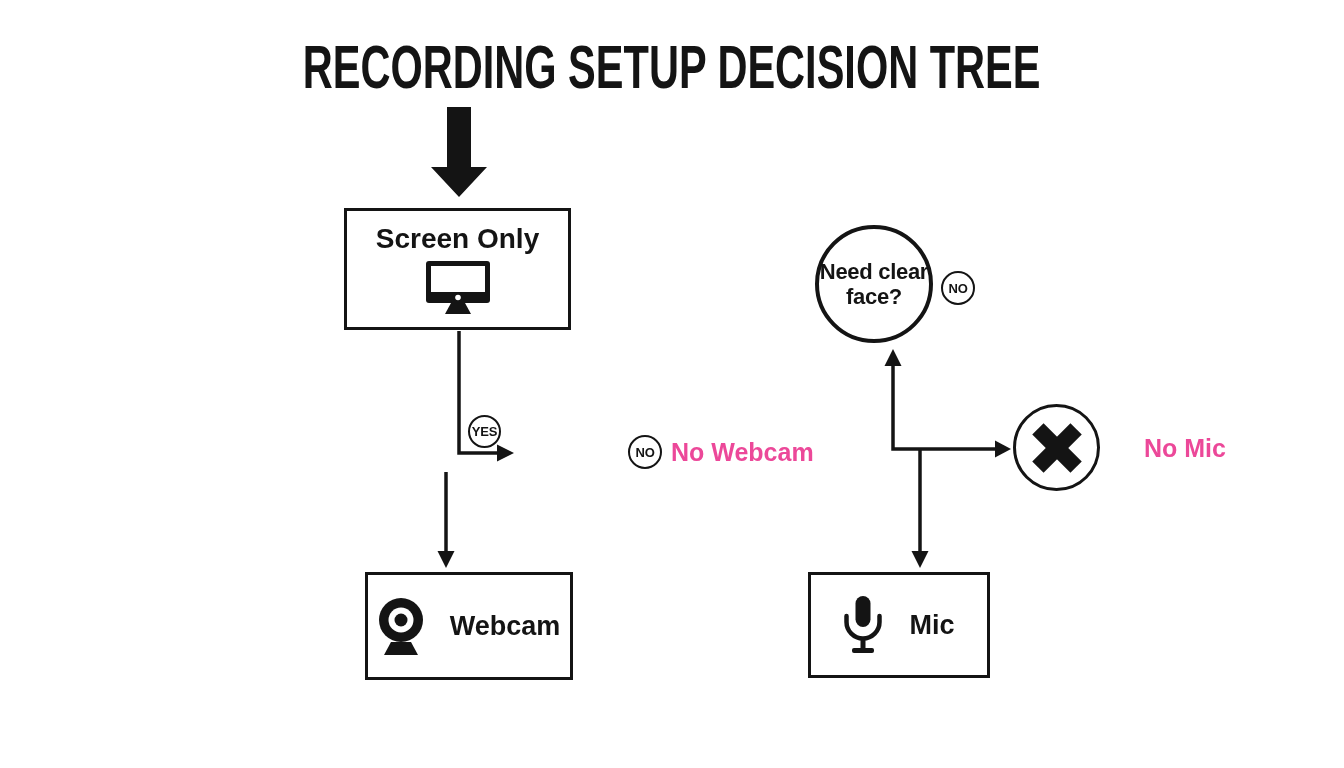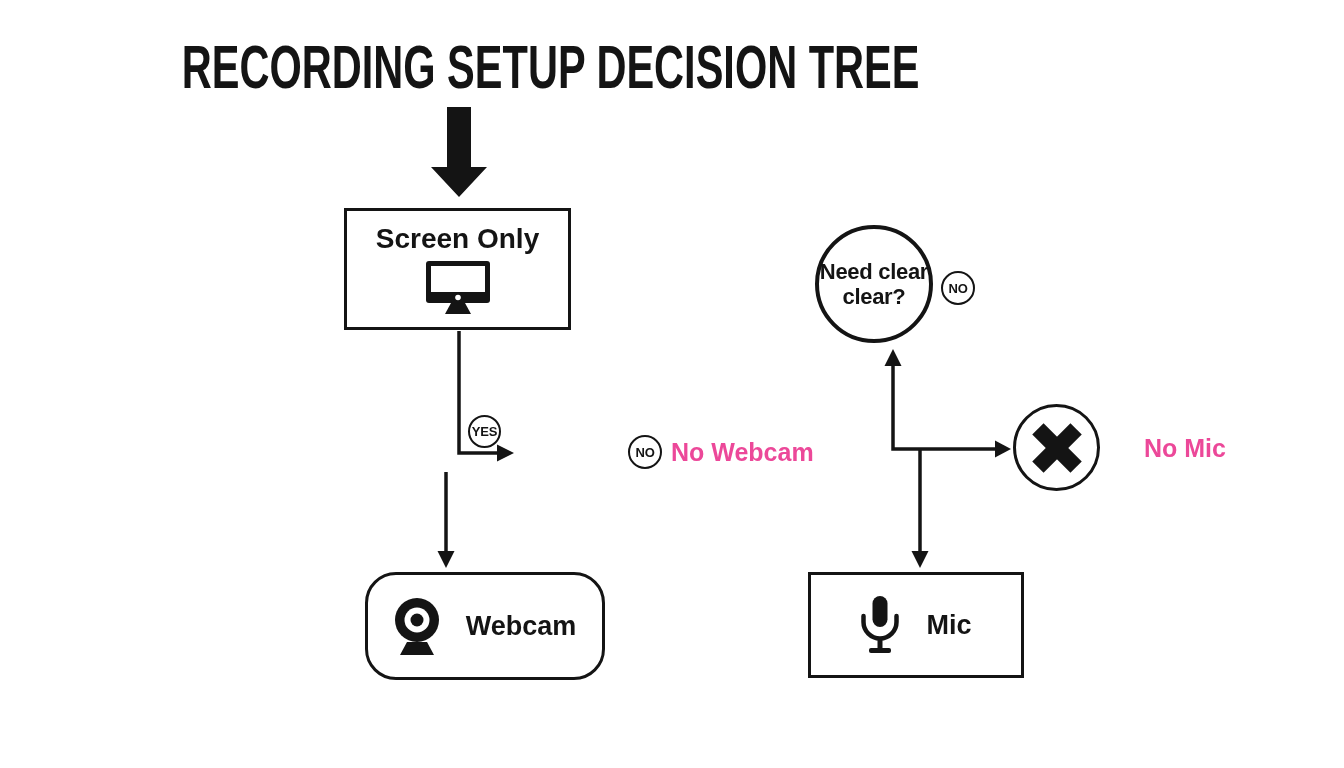--- a/index.html
+++ b/index.html
@@ -1,20 +1,20 @@
 <!DOCTYPE html>
 <html><head>
 <meta charset="utf-8">
 <style>
   html,body{margin:0;padding:0;background:#ffffff;}
   #canvas{
     position:relative;width:1344px;height:768px;background:#ffffff;
     overflow:hidden;font-family:"Liberation Sans",sans-serif;color:#141414;
   }
-  .title-wrap{position:absolute;top:36px;left:0;width:100%;text-align:left;}
+  .title-wrap{position:absolute;top:36px;left:0;width:100%;text-align:center;}
   .title-wrap span{
     display:inline-block;font-weight:700;font-size:62px;line-height:1;
     letter-spacing:0px;transform:scaleX(0.67);transform-origin:center;
     white-space:nowrap;color:#141414;
   }
   svg.layer{position:absolute;left:0;top:0;pointer-events:none;}
   .box{
     position:absolute;border:3px solid #141414;background:#ffffff;
     display:flex;align-items:center;justify-content:center;box-sizing:border-box;
   }
@@ -81,51 +81,51 @@
     <span>YES</span>
   </div>
 
 
   <div class="badge" style="left:628px;top:435px;width:34px;height:34px;">
     <span>NO</span>
   </div>
 
   <div class="outcome-label" style="left:671px;top:438px;">No Webcam</div>
 
-  <div class="box horiz" style="left:365px;top:572px;width:240px;height:108px;border-radius:31px;">
+  <div class="box horiz" style="left:365px;top:572px;width:208px;height:108px;">
     <svg width="46" height="58" viewBox="0 0 46 58">
       <circle cx="23" cy="23" r="22" fill="#141414"></circle>
       <circle cx="23" cy="23" r="12.5" fill="#ffffff"></circle>
       <circle cx="23" cy="23" r="6.5" fill="#141414"></circle>
       <polygon points="6,58 40,58 33,45 13,45" fill="#141414"></polygon>
     </svg>
     <div class="box-label">Webcam</div>
   </div>
 
   <div class="circle" style="left:815px;top:225px;width:118px;height:118px;font-size:22px;">
     <div>Need clear</div>
-    <div>clear?</div>
+    <div>face?</div>
   </div>
 
   <div class="badge" style="left:941px;top:271px;width:34px;height:34px;">
     <span>NO</span>
   </div>
 
   <div class="xcircle" style="left:1013px;top:404px;width:87px;height:87px;">
     <svg width="56" height="56" viewBox="0 0 56 56">
       <g transform="translate(28,28)">
         <rect x="-27" y="-8" width="54" height="16" fill="#141414" transform="rotate(45)"></rect>
         <rect x="-27" y="-8" width="54" height="16" fill="#141414" transform="rotate(-45)"></rect>
       </g>
     </svg>
   </div>
 
   <div class="outcome-label" style="left:1144px;top:434px;">No Mic</div>
 
-  <div class="box horiz" style="left:808px;top:572px;width:216px;height:106px;">
+  <div class="box horiz" style="left:808px;top:572px;width:182px;height:106px;">
     <svg width="40" height="58" viewBox="0 0 40 58">
       <rect x="12.5" y="0" width="15" height="31" rx="7.5" fill="#141414"></rect>
       <path d="M3.5,20 L3.5,26 A16.5,16.5 0 0 0 36.5,26 L36.5,20" fill="none" stroke="#141414" stroke-width="4.5" stroke-linecap="round"></path>
       <rect x="17.5" y="44" width="5" height="9" fill="#141414"></rect>
       <rect x="9" y="52" width="22" height="5" rx="2" fill="#141414"></rect>
     </svg>
     <div class="box-label">Mic</div>
   </div>
 
 </div>

